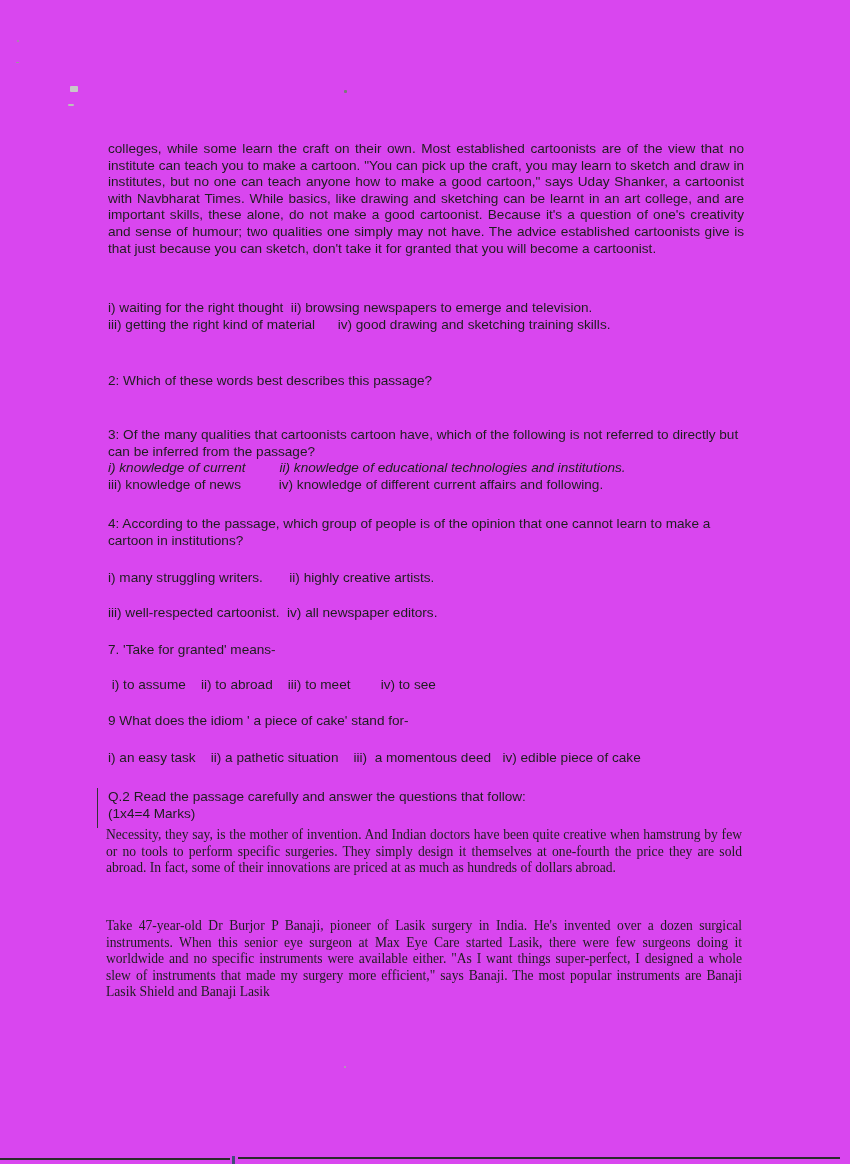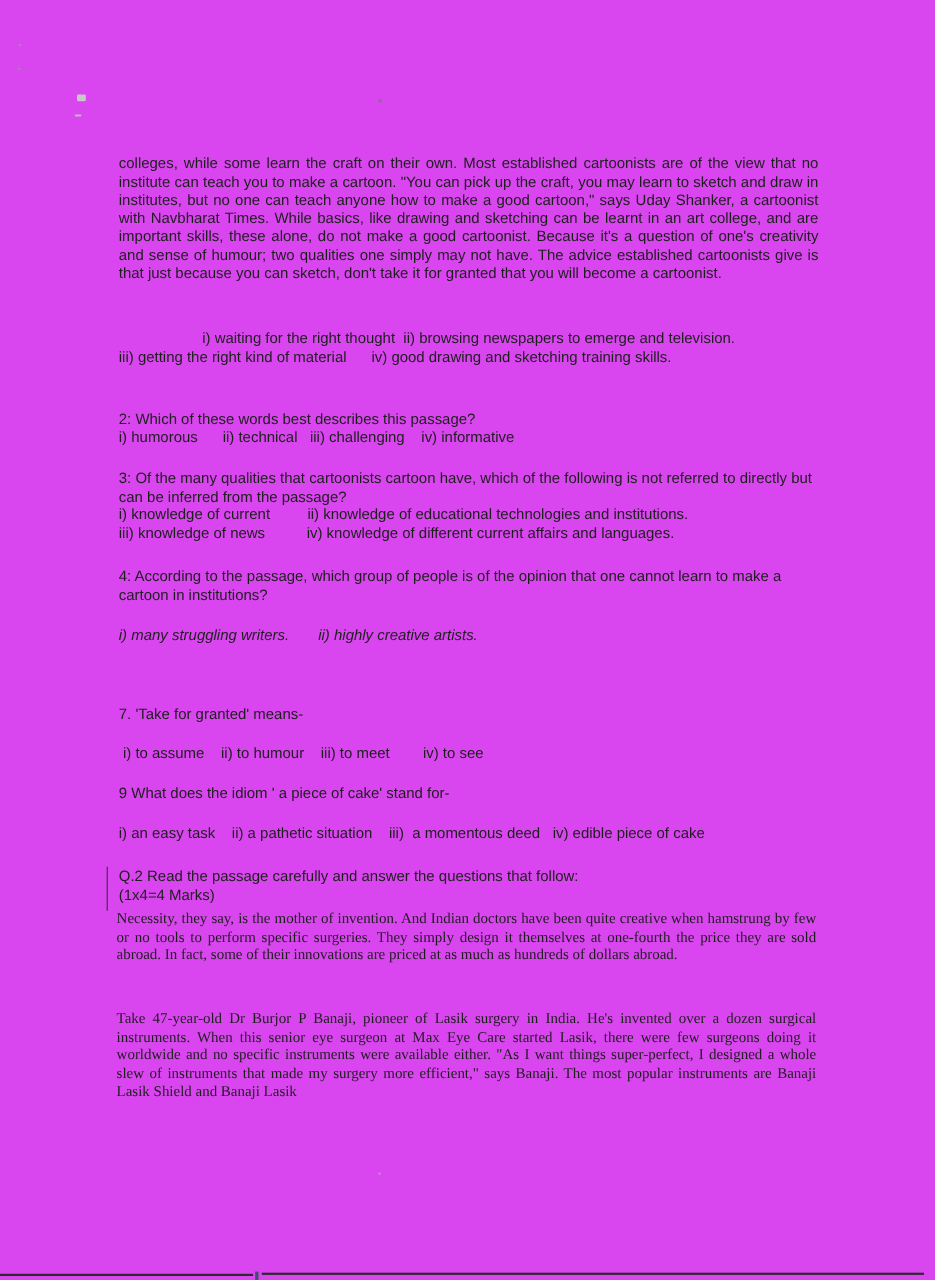--- a/index.html
+++ b/index.html
@@ -86,47 +86,49 @@
   <div class="speck" style="left:16px;top:62px;width:3px;height:1px;"></div>
   <div class="speck" style="left:70px;top:86px;width:8px;height:6px;background:#c8c8c8;"></div>
   <div class="speck" style="left:68px;top:104px;width:6px;height:2px;background:#bdbdbd;"></div>
   <div class="speck" style="left:344px;top:90px;width:3px;height:3px;background:#7a7a7a;"></div>
 
   <div class="block justify" style="top:141px;">
     <p>colleges, while some learn the craft on their own. Most established cartoonists are of the view that no institute can teach you to make a cartoon. "You can pick up the craft, you may learn to sketch and draw in institutes, but no one can teach anyone how to make a good cartoon," says Uday Shanker, a cartoonist with Navbharat Times. While basics, like drawing and sketching can be learnt in an art college, and are important skills, these alone, do not make a good cartoonist. Because it's a question of one's creativity and sense of humour; two qualities one simply may not have. The advice established cartoonists give is that just because you can sketch, don't take it for granted that you will become a cartoonist.</p>
   </div>
 
   <div class="block" style="top:300px;">
-    <p class="line" style="white-space:pre;text-align:center;">i) waiting for the right thought  ii) browsing newspapers to emerge and television.</p>
+    <p class="line" style="white-space:pre;">i) waiting for the right thought  ii) browsing newspapers to emerge and television.</p>
     <p class="line" style="white-space:pre;">iii) getting the right kind of material      iv) good drawing and sketching training skills.</p>
   </div>
 
   <div class="block" style="top:373px;">
     <p class="line">2: Which of these words best describes this passage?</p>
-    <p class="line" style="white-space:pre;">i) humorous      ii) technical   iii) challenging    iv) informative</p>
   </div>
 
   <div class="block" style="top:427px;">
     <p>3: Of the many qualities that cartoonists cartoon have, which of the following is not referred to directly but can be inferred from the passage?</p>
-    <p class="line" style="white-space:pre;">i) knowledge of current         ii) knowledge of educational technologies and institutions.</p>
-    <p class="line" style="white-space:pre;">iii) knowledge of news          iv) knowledge of different current affairs and languages.</p>
+    <p class="line" style="white-space:pre;font-style:italic;">i) knowledge of current         ii) knowledge of educational technologies and institutions.</p>
+    <p class="line" style="white-space:pre;">iii) knowledge of news          iv) knowledge of different current affairs and following.</p>
   </div>
 
   <div class="block" style="top:516px;">
     <p>4: According  to the passage, which group of people is of the opinion that one cannot learn to make a cartoon in institutions?</p>
   </div>
   <div class="block" style="top:570px;">
-    <p class="line" style="white-space:pre;font-style:italic;">i) many struggling writers.       ii) highly creative artists.</p>
+    <p class="line" style="white-space:pre;">i) many struggling writers.       ii) highly creative artists.</p>
+  </div>
+  <div class="block" style="top:605px;">
+    <p class="line" style="white-space:pre;">iii) well-respected cartoonist.  iv) all newspaper editors.</p>
   </div>
 
   <div class="block" style="top:642px;">
     <p class="line">7. 'Take for granted' means-</p>
   </div>
   <div class="block" style="top:677px;">
-    <p class="line" style="white-space:pre;"> i) to assume    ii) to humour    iii) to meet        iv) to see</p>
+    <p class="line" style="white-space:pre;"> i) to assume    ii) to abroad    iii) to meet        iv) to see</p>
   </div>
 
   <div class="block" style="top:713px;">
     <p class="line">9 What does the idiom ' a piece of cake' stand for-</p>
   </div>
   <div class="block" style="top:750px;">
     <p class="line" style="white-space:pre;">i) an easy task    ii) a pathetic situation    iii)  a momentous deed   iv) edible piece of cake</p>
   </div>
 
   <div class="margin-bar"></div>

